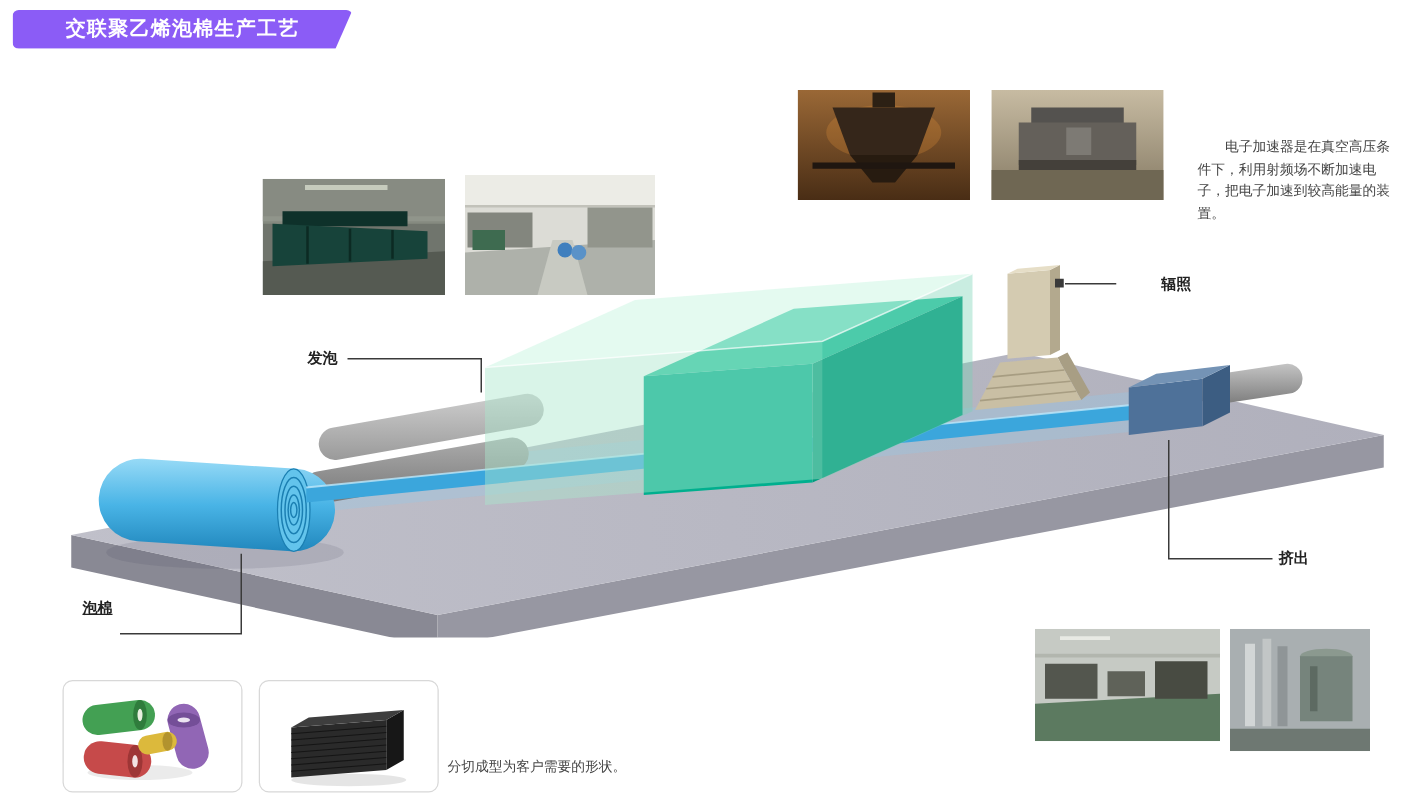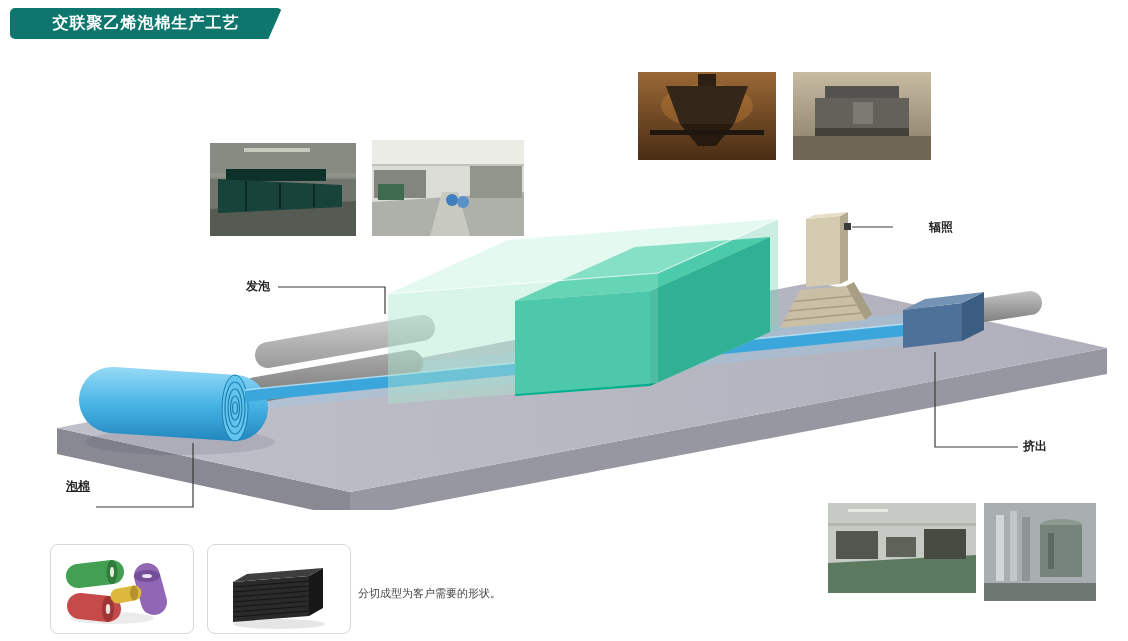--- a/index.html
+++ b/index.html
@@ -1,30 +1,30 @@
 <!DOCTYPE html>
 <html><head>
 <meta charset="utf-8">
 <style>
   html,body{margin:0;padding:0;background:#ffffff;}
   body{font-family:"Liberation Sans","DejaVu Sans",sans-serif;}
   .page{position:relative;width:1128px;height:641px;background:#ffffff;overflow:hidden;}
 
   
-  .badge{position:absolute;left:10px;top:8px;width:272px;height:31px;background:#0f766e;
+  .badge{position:absolute;left:10px;top:8px;width:272px;height:31px;background:#8b5cf6;
          clip-path:polygon(0 0,100% 0,95% 100%,0 100%);border-radius:5px;
          display:flex;align-items:center;justify-content:center;}
   .badge span{color:#ffffff;font-size:16px;font-weight:bold;letter-spacing:1px;}
 
   
   .para{position:absolute;font-size:11px;line-height:1.6;color:#454545;text-indent:22px;margin:0;}
   .para-foaming{left:8px;top:162px;width:198px;}
   .para-accel{left:958px;top:110px;width:164px;}
   .para-extruder{left:648px;top:543px;width:176px;}
-  .caption{position:absolute;left:358px;top:586px;font-size:11px;color:#454545;margin:0;}
+  .caption{position:absolute;left:358px;top:606px;font-size:11px;color:#454545;margin:0;}
 
   
   .photo{position:absolute;overflow:hidden;}
   .ph1{left:210px;top:143px;width:146px;height:93px;}
   .ph2{left:372px;top:140px;width:152px;height:96px;}
   .ph3{left:638px;top:72px;width:138px;height:88px;}
   .ph4{left:793px;top:72px;width:138px;height:88px;}
   .ph5{left:828px;top:503px;width:148px;height:90px;}
   .ph6{left:984px;top:503px;width:112px;height:98px;}
 
@@ -47,20 +47,21 @@
 </head>
 <body>
 
 <div class="page">
 
   <div class="badge">
     <span>交联聚乙烯泡棉生产工艺</span>
   </div>
 
 
+  <p class="para para-accel">电子加速器是在真空高压条件下，利用射频场不断加速电子，把电子加速到较高能量的装置。</p>
 
 
   <p class="caption">分切成型为客户需要的形状。</p>
 
   <div class="photo ph1">
     <svg width="146" height="93" viewBox="0 0 146 93">
       <rect width="146" height="93" fill="#70756d"></rect>
       <rect width="146" height="34" fill="#878b82"></rect>
       <rect y="30" width="146" height="6" fill="#9aa093" opacity="0.5"></rect>
       <polygon points="0,93 146,93 146,58 0,66" fill="#555a52"></polygon>

